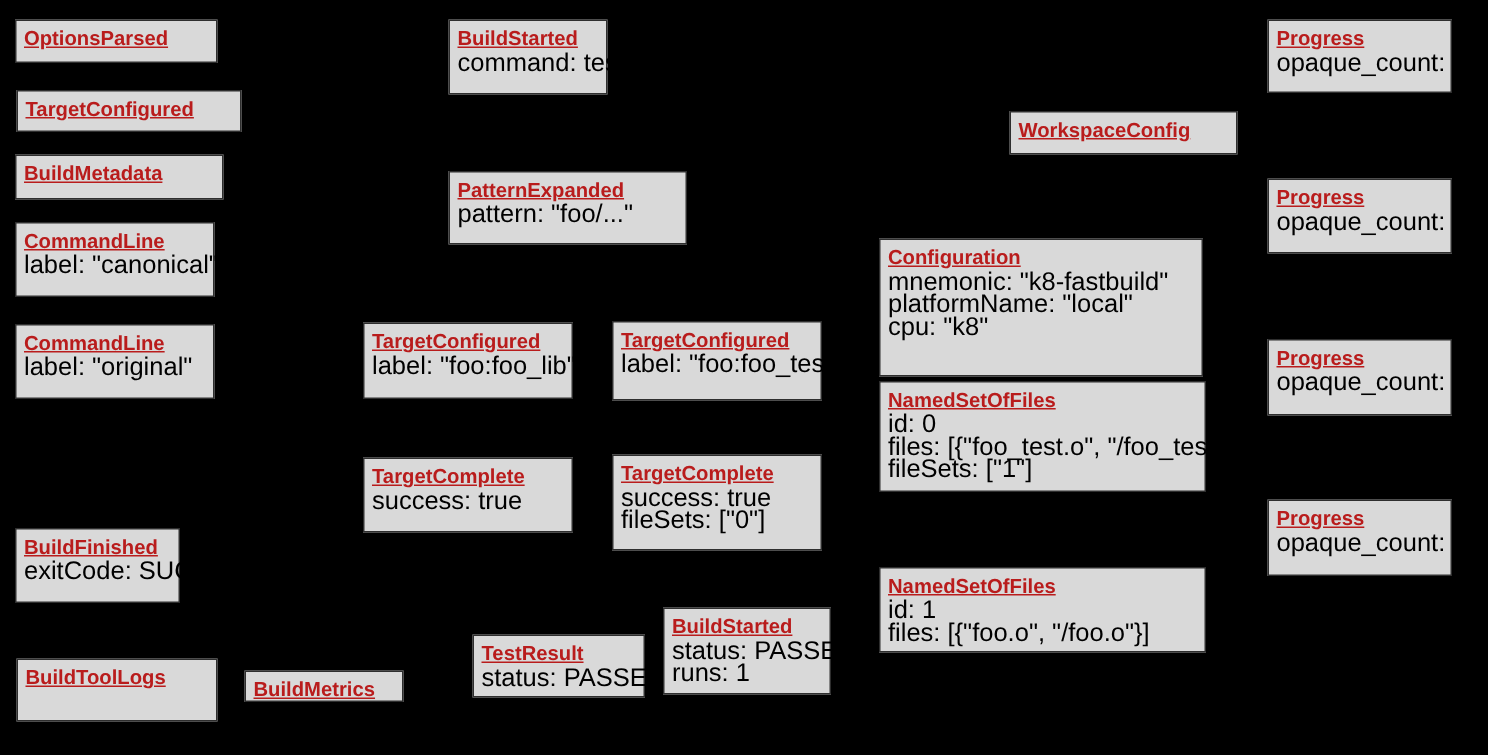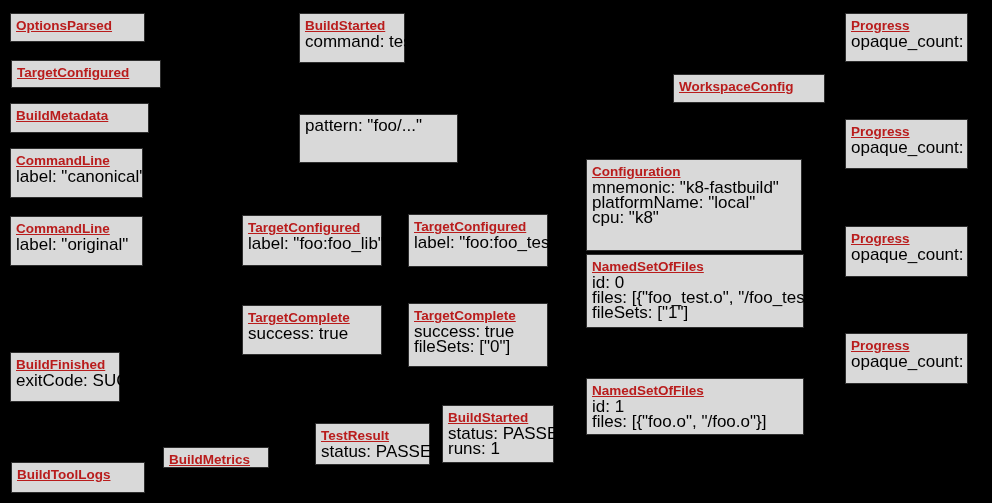--- a/index.html
+++ b/index.html
@@ -59,34 +59,35 @@
     <div class="node-title">CommandLine</div>
     <div class="node-line">label: "original"</div>
   </div>
 
 
   <div class="node" style="left:10px;top:352px;width:110px;height:50px">
     <div class="node-title">BuildFinished</div>
     <div class="node-line">exitCode: SUCCESS</div>
   </div>
 
-  <div class="node" style="left:11px;top:462px;width:134px;height:31px">
+  <div class="node" style="left:11px;top:439px;width:134px;height:42px">
     <div class="node-title">BuildToolLogs</div>
   </div>
 
   <div class="node" style="left:163px;top:447px;width:106px;height:21px">
     <div class="node-title">BuildMetrics</div>
   </div>
 
   <div class="node" style="left:299px;top:13px;width:106px;height:50px">
     <div class="node-title">BuildStarted</div>
     <div class="node-line">command: test</div>
   </div>
 
   <div class="node" style="left:299px;top:114px;width:159px;height:49px">
+    <div class="node-title">PatternExpanded</div>
     <div class="node-line">pattern: "foo/..."</div>
   </div>
 
   <div class="node" style="left:242px;top:215px;width:140px;height:51px">
     <div class="node-title">TargetConfigured</div>
     <div class="node-line">label: "foo:foo_lib"</div>
   </div>
 
   <div class="node" style="left:408px;top:214px;width:140px;height:53px">
     <div class="node-title">TargetConfigured</div>

